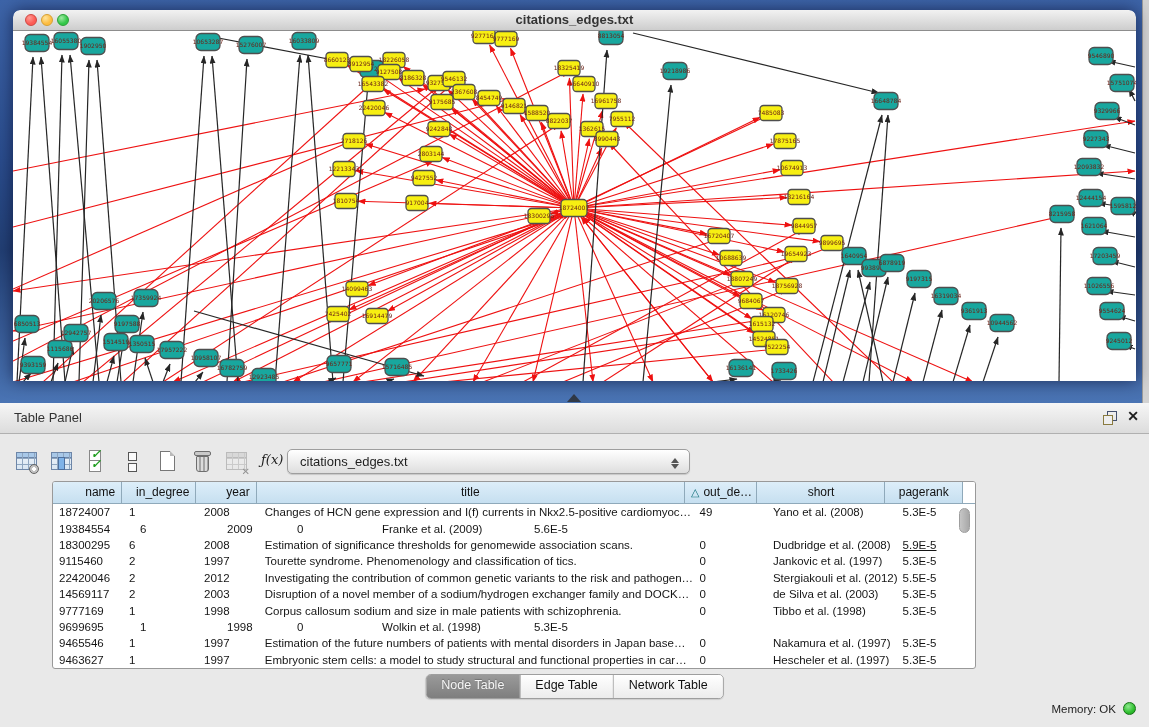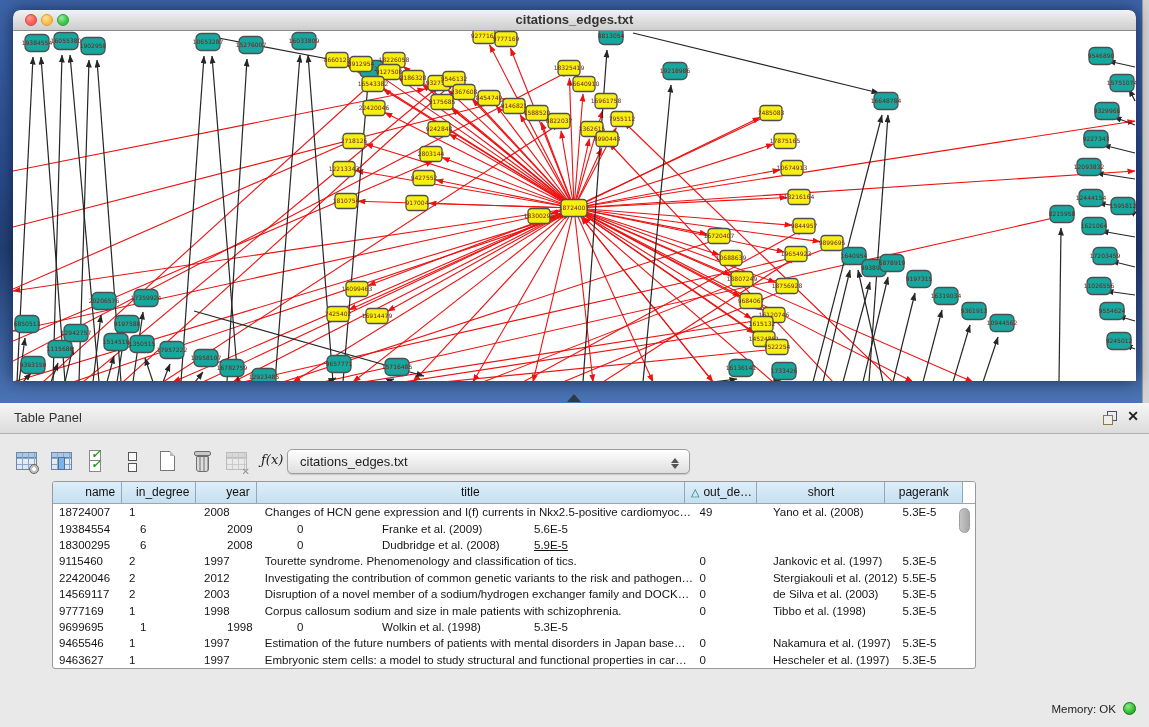--- a/index.html
+++ b/index.html
@@ -734,20 +734,21 @@
             <div class="td" style="width: 87px;">6</div>
             <div class="td" style="width: 70px;">2009</div>
             <div class="td" style="width: 85px;">0</div>
             <div class="td" style="width: 152px;">Franke et al. (2009)</div>
             <div class="td" style="width: 91px;">5.6E-5</div>
           </div>
           <div class="trow">
             <div class="td" style="width: 81px;">18300295</div>
             <div class="td" style="width: 87px;">6</div>
             <div class="td" style="width: 70px;">2008</div>
+            <div class="td" style="width: 515px;">Estimation of significance thresholds for genomewide association scans.</div>
             <div class="td" style="width: 85px;">0</div>
             <div class="td" style="width: 152px;">Dudbridge et al. (2008)</div>
             <div class="td" style="width: 91px; text-decoration: underline;">5.9E-5</div>
           </div>
           <div class="trow">
             <div class="td" style="width: 81px;">9115460</div>
             <div class="td" style="width: 87px;">2</div>
             <div class="td" style="width: 70px;">1997</div>
             <div class="td" style="width: 515px;">Tourette syndrome. Phenomenology and classification of tics.</div>
             <div class="td" style="width: 85px;">0</div>
@@ -804,20 +805,25 @@
             <div class="td" style="width: 70px;">1997</div>
             <div class="td" style="width: 515px;">Embryonic stem cells: a model to study structural and functional properties in car…</div>
             <div class="td" style="width: 85px;">0</div>
             <div class="td" style="width: 152px;">Hescheler et al. (1997)</div>
             <div class="td" style="width: 91px;">5.3E-5</div>
           </div>
         </div>
       <div class="thumb"></div>
     </div>
 
+    <div class="segmented" id="tabs">
+        <div class="seg sel">Node Table</div>
+        <div class="seg">Edge Table</div>
+        <div class="seg">Network Table</div>
+      </div>
 
     <div class="status">
       <span class="lbl">Memory: OK</span>
       <span class="dot"></span>
     </div>
   </div>
 
 </div>
 
 </body></html>

